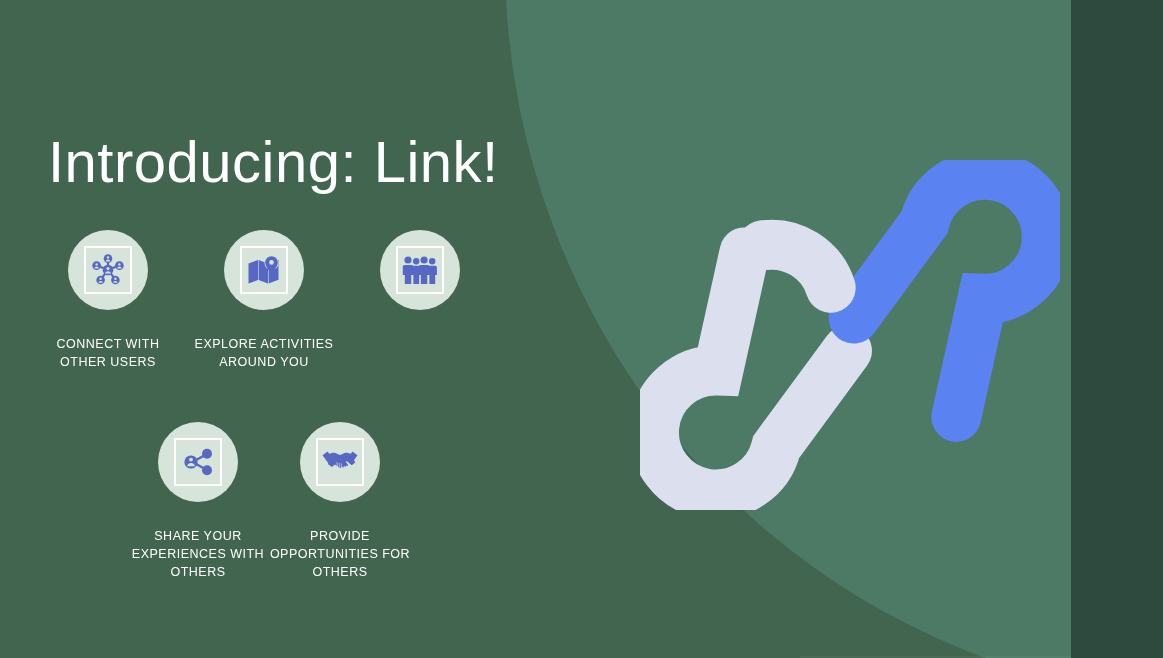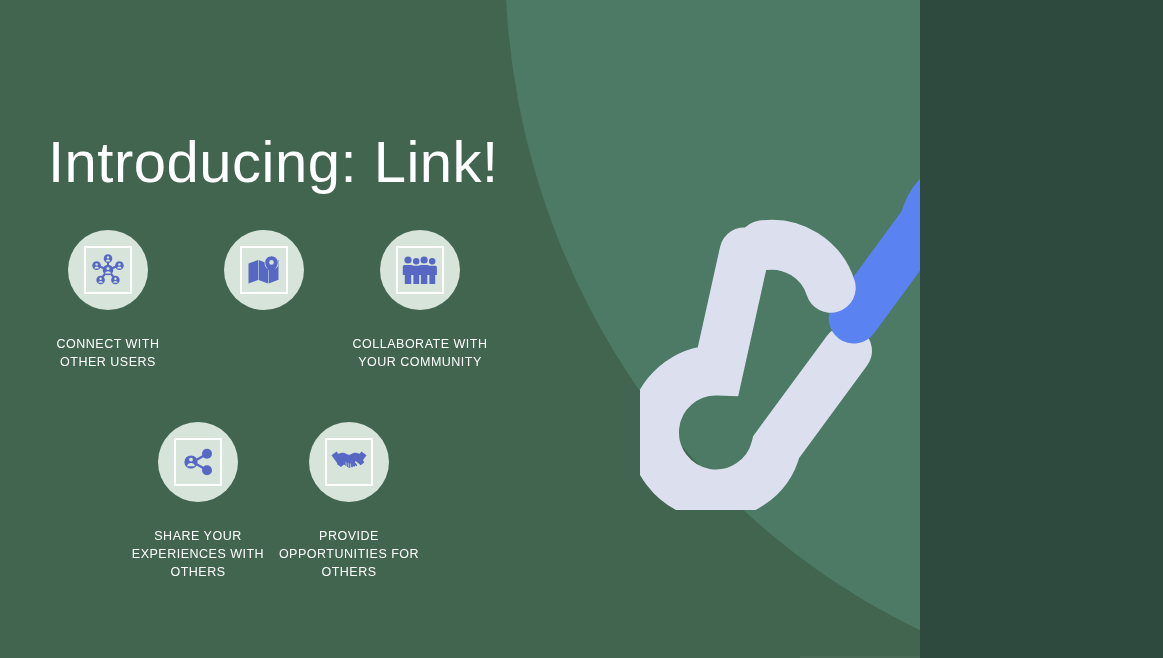--- a/index.html
+++ b/index.html
@@ -7,21 +7,21 @@
     margin: 0;
     padding: 0;
     background: #2e4a3e;
   }
   body {
     font-family: "Liberation Sans", sans-serif;
   }
 
   #slide {
     position: relative;
-    width: 920px;
+    width: 1071px;
     height: 658px;
     overflow: hidden;
     background: #41654f;
     text-decoration: underline;
   }
 
   
   .bg-base {
     position: absolute;
     inset: 0;
@@ -95,21 +95,21 @@
     font-weight: 400;
     text-transform: uppercase;
   }
 
   
   .feat-1 { left: 30px;  top: 230px; }
   .feat-2 { left: 186px; top: 230px; }
   .feat-3 { left: 342px; top: 230px; }
   
   .feat-4 { left: 120px; top: 422px; }
-  .feat-5 { left: 271px; top: 422px; }
+  .feat-5 { left: 262px; top: 422px; }
 
   
   .chain {
     position: absolute;
     left: 640px;
     top: 160px;
     width: 420px;
     height: 350px;
   }
 </style>
@@ -176,20 +176,24 @@
             <path d="M1.5 8.5 L11 5 L11 25 L1.5 28.5 Z"></path>
             <path d="M11.6 5 L21 8.4 L21 28.4 L11.6 25 Z"></path>
             <path d="M21.6 8.4 L31.5 4.8 L31.5 24.8 L21.6 28.4 Z"></path>
             <circle cx="24.5" cy="8" r="7" fill="#d6e4da"></circle>
             <path d="M24.5 1.2c-3.5 0-6.3 2.8-6.3 6.3 0 4.6 6.3 11.2 6.3 11.2s6.3-6.6 6.3-11.2c0-3.5-2.8-6.3-6.3-6.3z"></path>
             <circle cx="24.5" cy="7.4" r="2.3" fill="#d6e4da"></circle>
           </svg>
         </span>
       </div>
     </div>
+    <div class="caption">
+      <div>EXPLORE ACTIVITIES</div>
+      <div>AROUND YOU</div>
+    </div>
   </div>
 
   <div class="feature feat-3">
     <div class="badge">
       <div class="frame">
         <span>
           <svg width="36" height="30" viewBox="0 0 36 30" fill="#5768c4">
             <g>
               <circle cx="6" cy="5" r="3.6"></circle>
               <path d="M2.4 10h7.2a1.6 1.6 0 011.6 1.6v8.4H9.2V29H2.8v-9H0.8v-8.4A1.6 1.6 0 012.4 10z"></path>
@@ -202,24 +206,20 @@
               <circle cx="22.1" cy="5" r="3.6"></circle>
               <path d="M18.5 10h7.2a1.6 1.6 0 011.6 1.6v8.4h-2V29h-6.4v-9h-2v-8.4A1.6 1.6 0 0118.5 10z"></path>
             </g>
             <g>
               <circle cx="30.2" cy="6.2" r="3.2"></circle>
               <path d="M27 10.8h6.4a1.5 1.5 0 011.5 1.5v7.6h-1.7V29h-5.8v-9.1h-1.9v-7.6a1.5 1.5 0 011.5-1.5z"></path>
             </g>
           </svg>
         </span>
       </div>
-    </div>
-    <div class="caption">
-      <div>COLLABORATE WITH</div>
-      <div>YOUR COMMUNITY</div>
     </div>
   </div>
 
   <div class="feature feat-4">
     <div class="badge">
       <div class="frame">
         <span>
           <svg width="32" height="30" viewBox="0 0 32 30" fill="#5768c4">
             <g stroke="#5768c4" stroke-width="2.4">
               <line x1="10.5" y1="15" x2="24" y2="7.5"></line>

